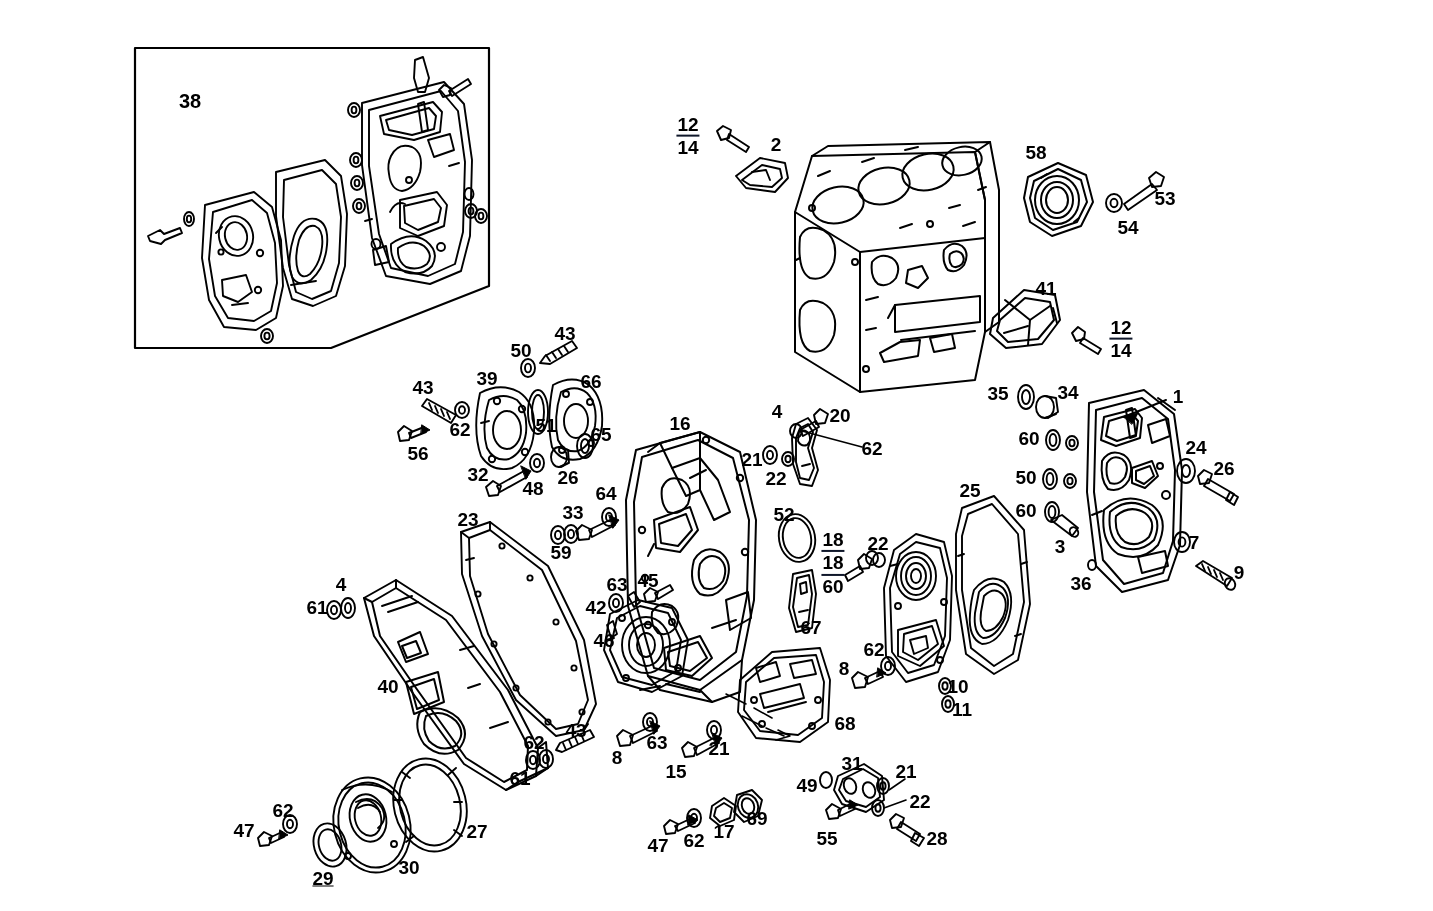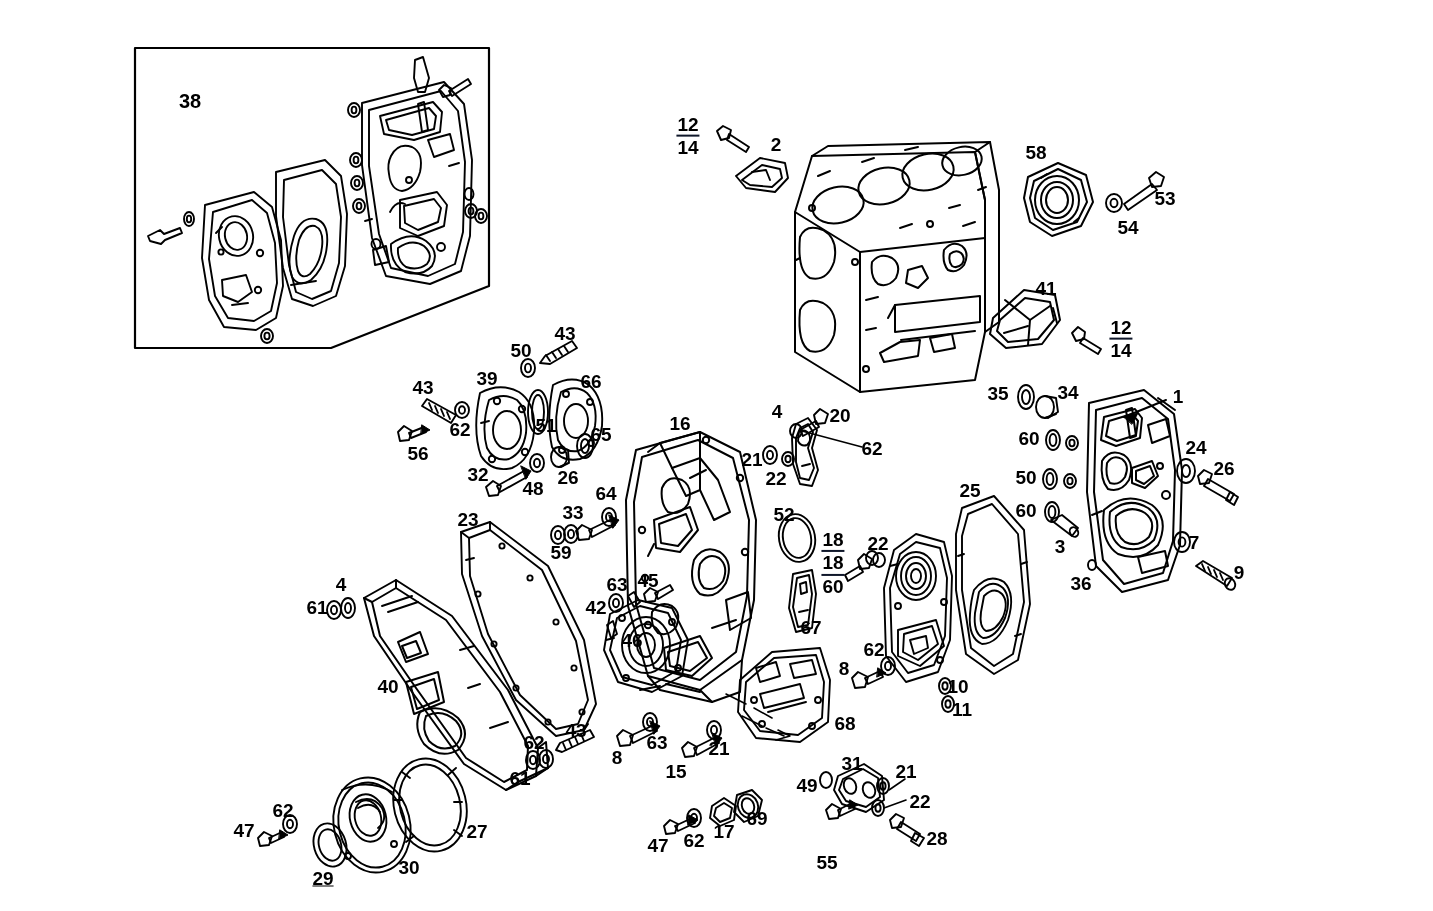--- a/index.html
+++ b/index.html
@@ -762,21 +762,21 @@
         <span>18</span>
         <span>60</span>
       </div>
       <div class="callout" style="left: 341px; top: 584px;">4</div>
       <div class="callout" style="left: 617px; top: 584px;">63</div>
       <div class="callout" style="left: 648px; top: 580px;">45</div>
       <div class="callout" style="left: 1081px; top: 583px;">36</div>
       <div class="callout" style="left: 1239px; top: 572px;">9</div>
       <div class="callout" style="left: 317px; top: 607px;">61</div>
       <div class="callout" style="left: 596px; top: 607px;">42</div>
-      <div class="callout" style="left: 616px; top: 640px; padding-left: 32px;">46</div>
+      <div class="callout" style="left: 588px; top: 640px; padding-left: 32px;">46</div>
       <div class="callout" style="left: 811px; top: 627px;">67</div>
       <div class="callout" style="left: 874px; top: 649px;">62</div>
       <div class="callout" style="left: 844px; top: 668px;">8</div>
       <div class="callout" style="left: 388px; top: 686px;">40</div>
       <div class="callout" style="left: 958px; top: 686px;">10</div>
       <div class="callout" style="left: 962px; top: 709px;">11</div>
       <div class="callout" style="left: 845px; top: 723px;">68</div>
       <div class="callout" style="left: 534px; top: 742px;">62</div>
       <div class="callout" style="left: 576px; top: 730px;">43</div>
       <div class="callout" style="left: 617px; top: 757px;">8</div>
@@ -786,21 +786,21 @@
       <div class="callout" style="left: 520px; top: 778px;">61</div>
       <div class="callout" style="left: 852px; top: 763px;">31</div>
       <div class="callout" style="left: 906px; top: 771px;">21</div>
       <div class="callout" style="left: 807px; top: 785px;">49</div>
       <div class="callout" style="left: 920px; top: 801px;">22</div>
       <div class="callout" style="left: 283px; top: 810px;">62</div>
       <div class="callout" style="left: 244px; top: 830px;">47</div>
       <div class="callout" style="left: 477px; top: 831px;">27</div>
       <div class="callout" style="left: 757px; top: 818px;">69</div>
       <div class="callout" style="left: 724px; top: 831px;">17</div>
-      <div class="callout" style="left: 827px; top: 838px; margin-top: 24px;">55</div>
+      <div class="callout" style="left: 827px; top: 838px;">55</div>
       <div class="callout" style="left: 937px; top: 838px;">28</div>
       <div class="callout" style="left: 409px; top: 867px;">30</div>
       <div class="callout" style="left: 658px; top: 845px;">47</div>
       <div class="callout" style="left: 694px; top: 840px;">62</div>
       <div class="callout" style="left: 323px; top: 878px; text-decoration: underline;">29</div>
     </div>
 
   <div class="callout inset-label" style="left:190px; top:101px;">38</div>
 
 </div>

